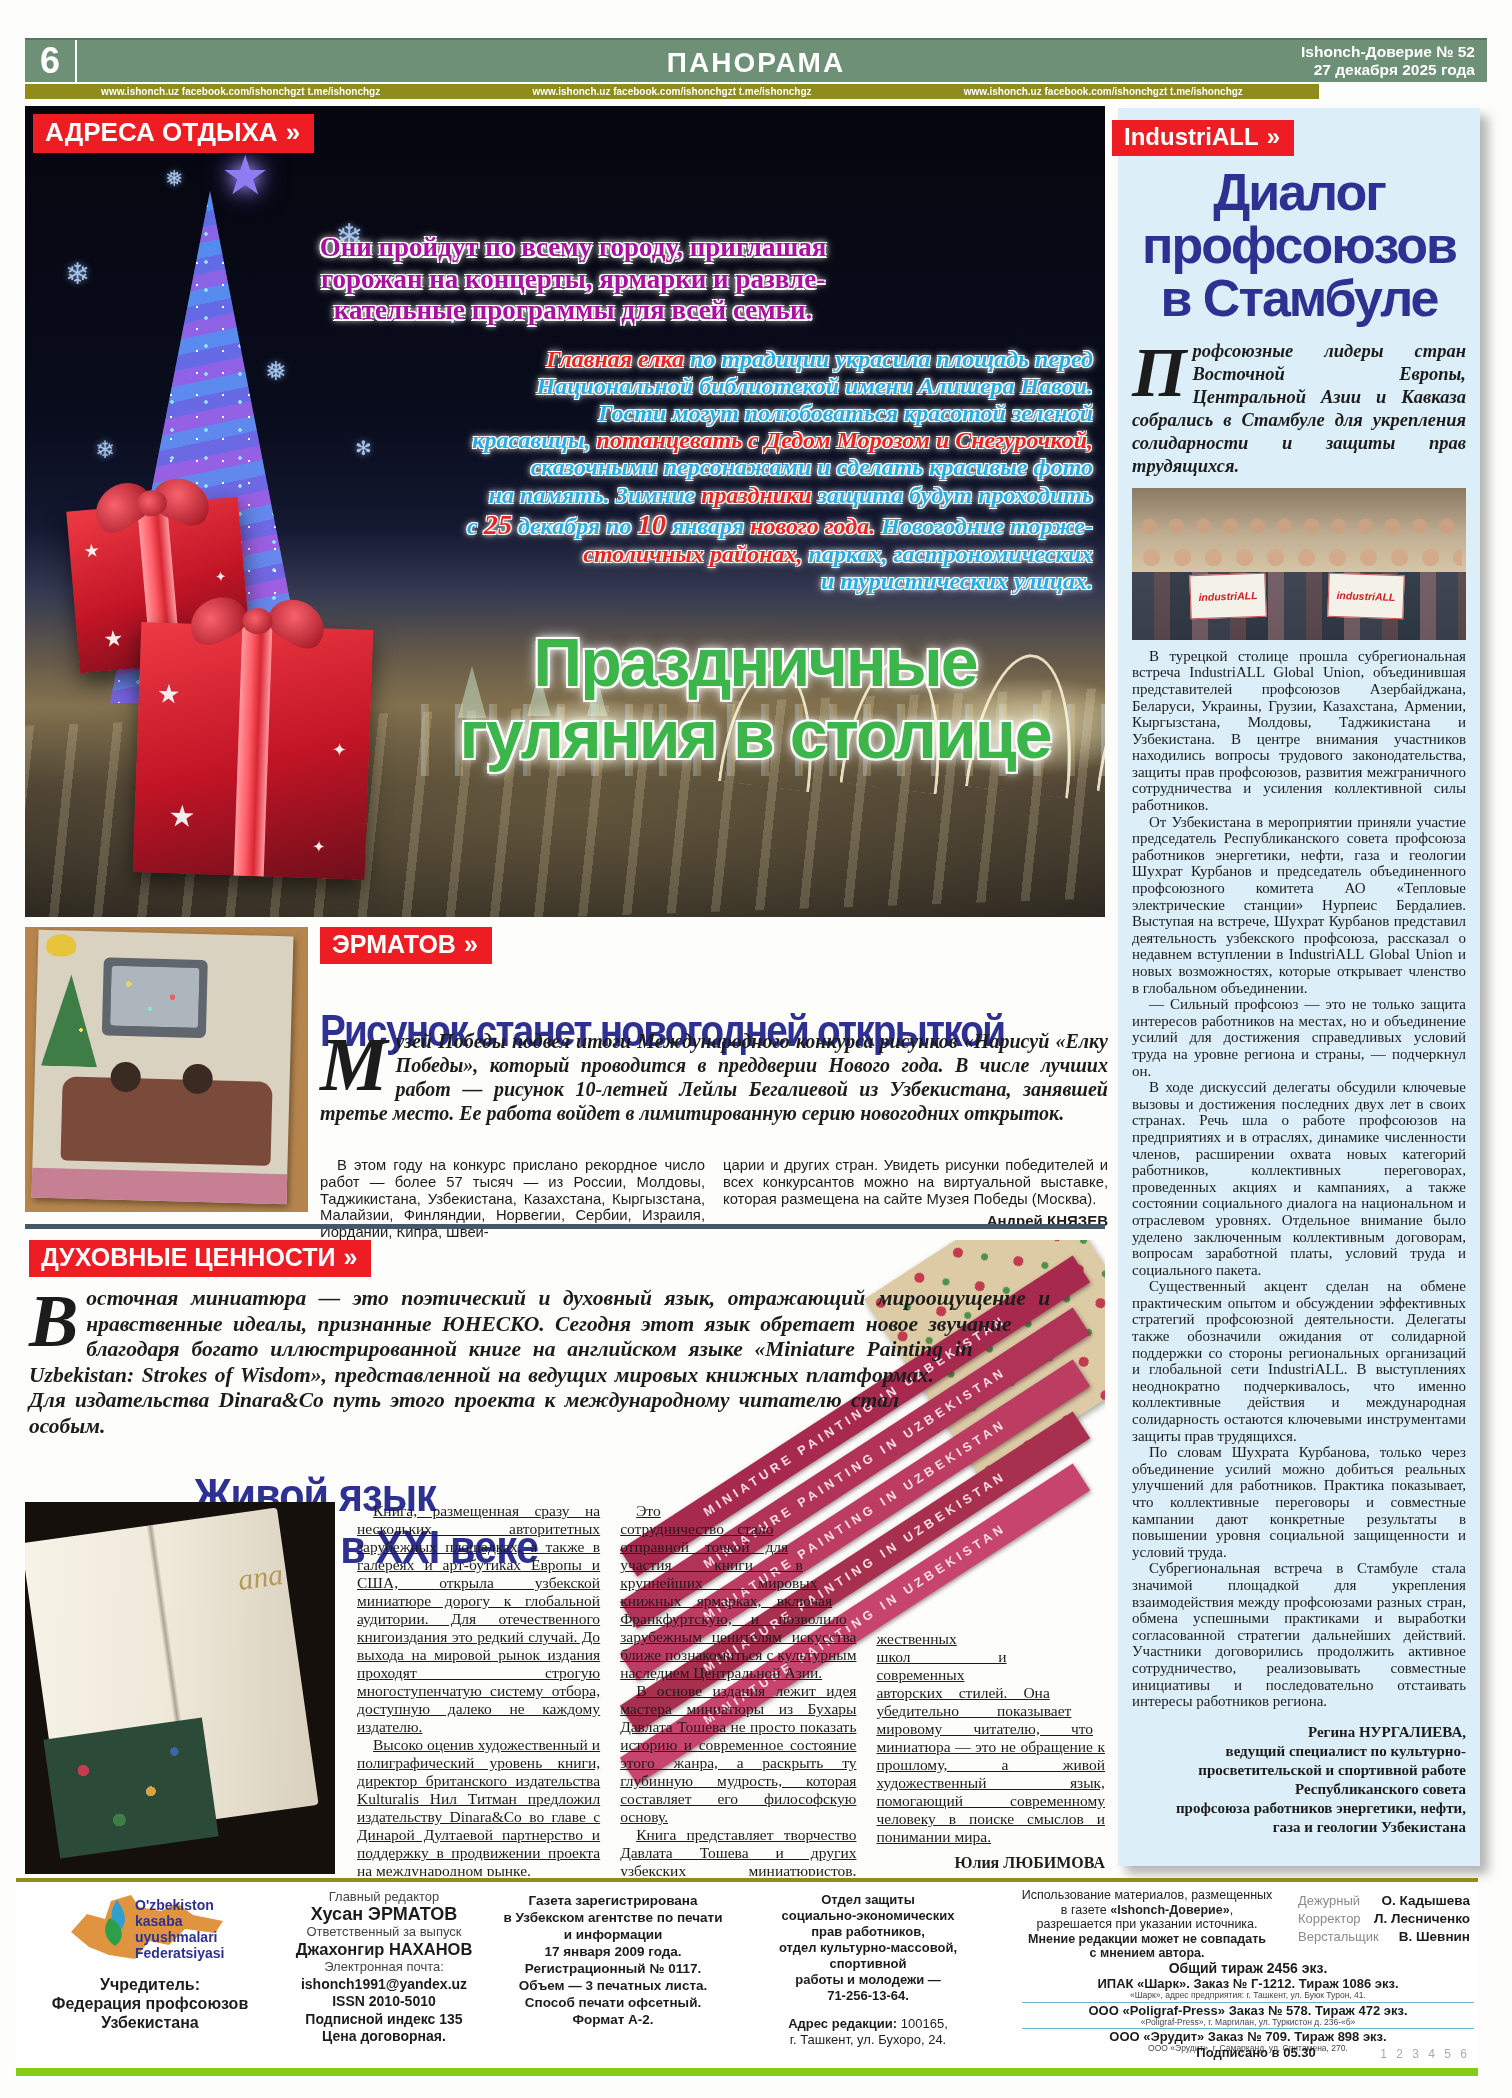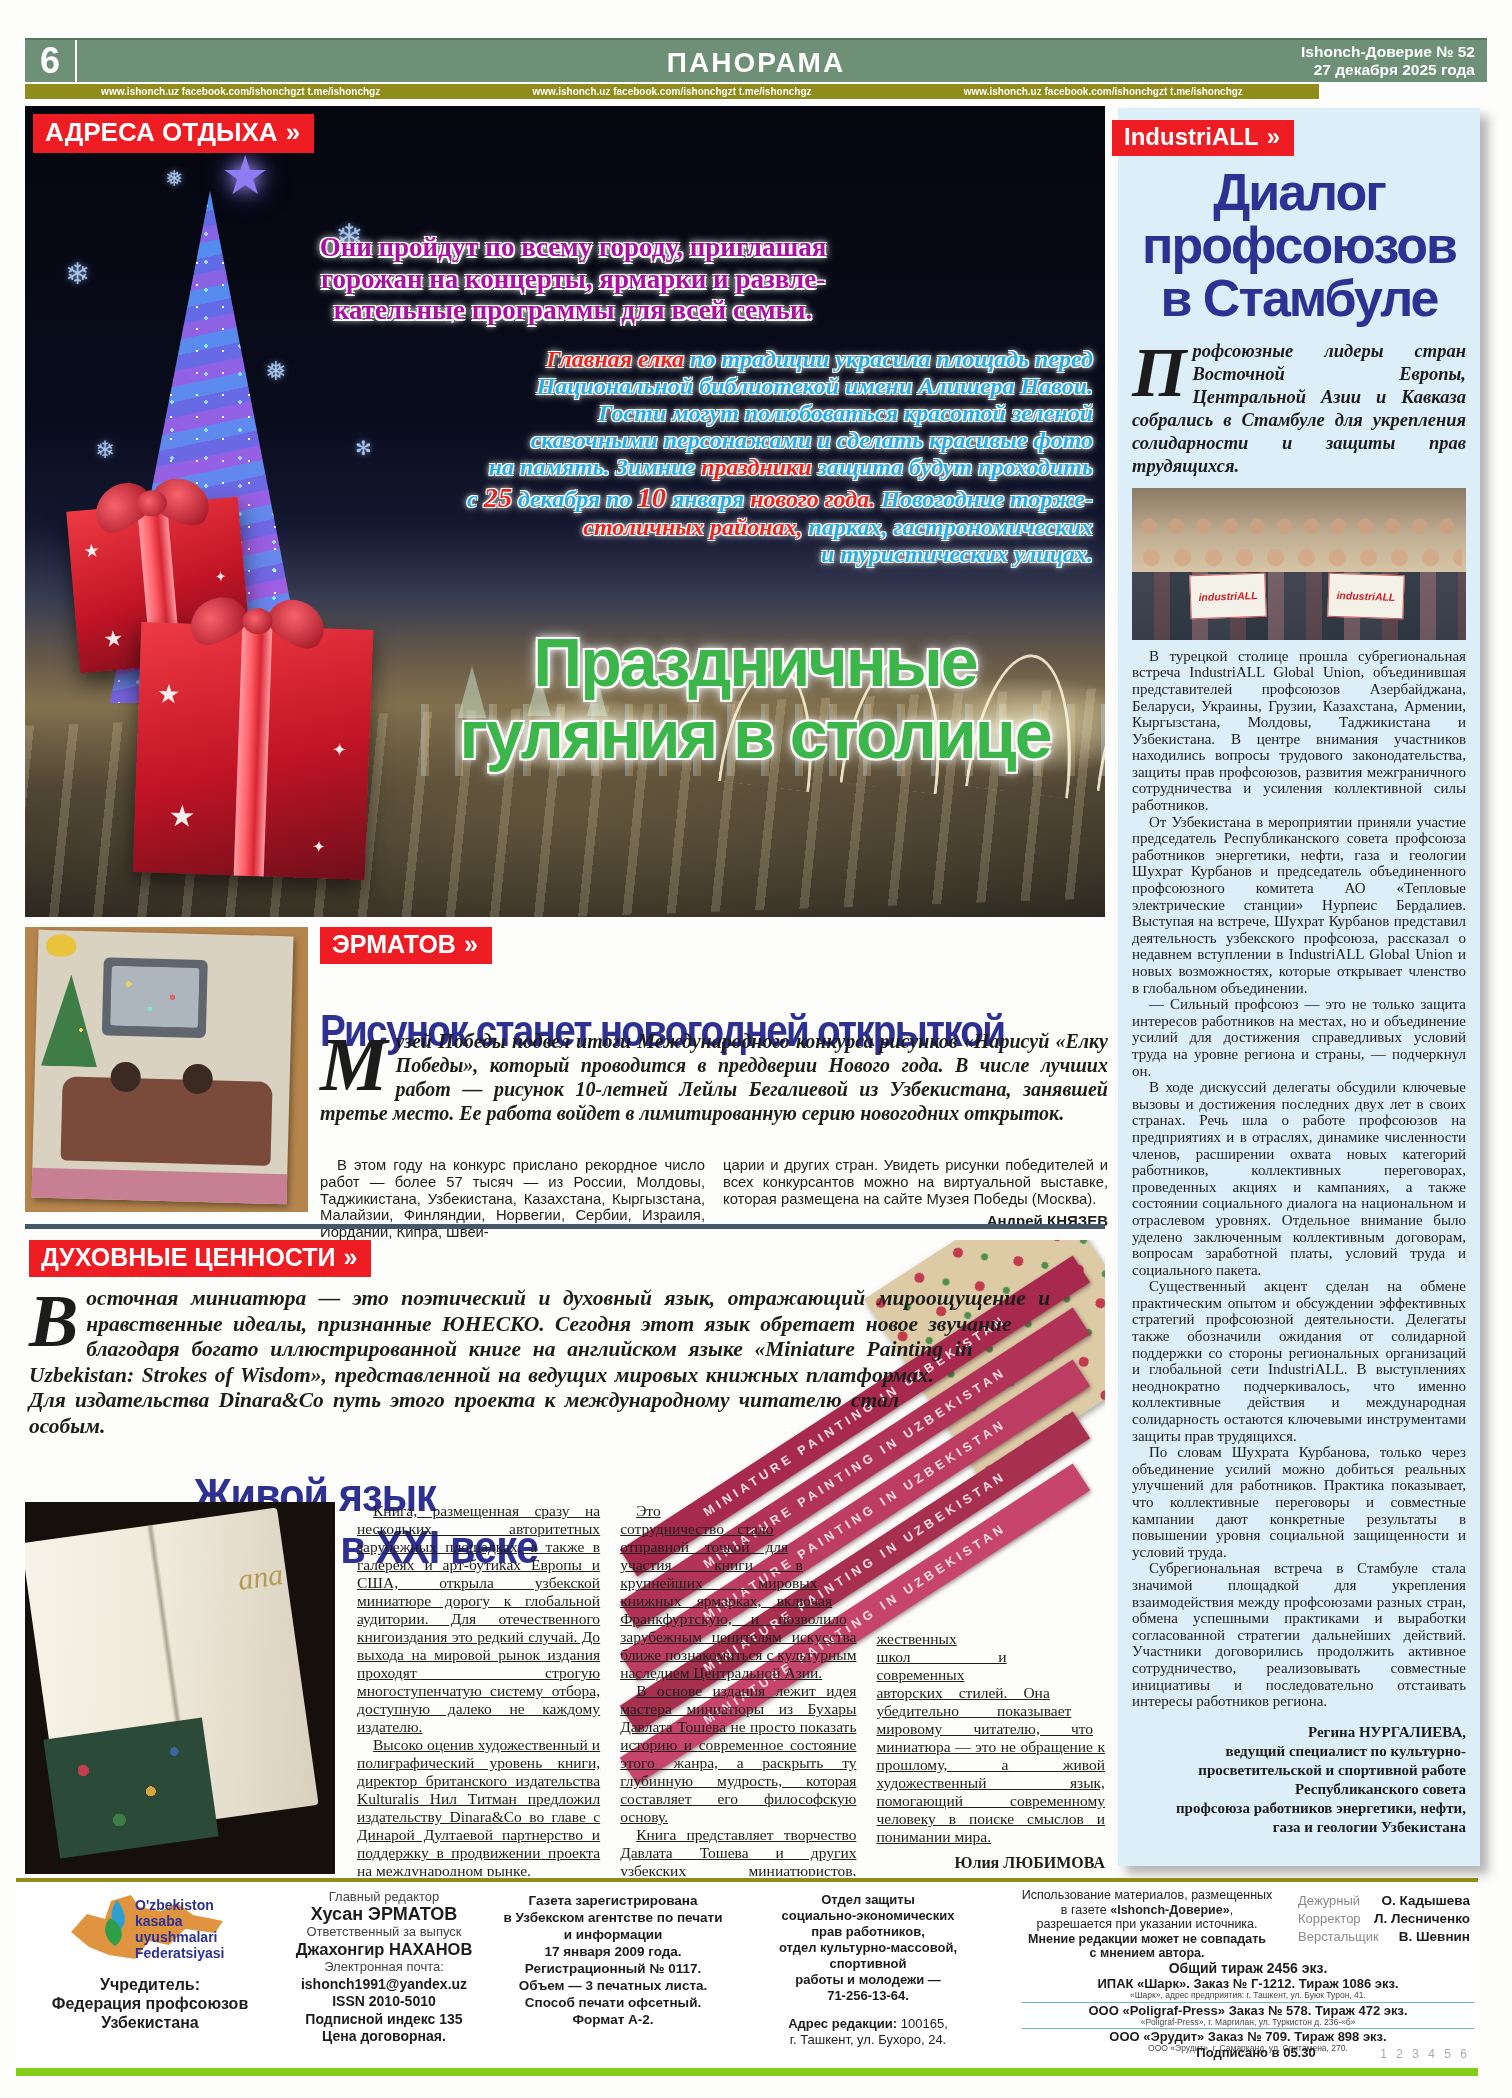--- a/index.html
+++ b/index.html
@@ -263,20 +263,21 @@
       <span class="gs" style="left:18px;top:56px;font-size:26px;">★</span>
       <span class="gs" style="right:22px;top:110px;font-size:18px;">✦</span>
       <span class="gs" style="left:34px;bottom:40px;font-size:30px;">★</span>
       <span class="gs" style="right:40px;bottom:22px;font-size:16px;">✦</span>
     </div>
     <div class="hero-intro">Они пройдут  по всему городу, приглашая<br>горожан на концерты, ярмарки  и развле-<br>кательные программы для всей семьи.</div>
     <div class="hero-detail">
         <div><span class="sg-r">Главная елка </span><span class="sg-b">по традиции украсила площадь перед</span></div>
         <div><span class="sg-b">Национальной библиотекой имени Алишера Навои.</span></div>
         <div><span class="sg-b">Гости могут полюбоваться красотой зеленой</span></div>
+        <div><span class="sg-b">красавицы, </span><span class="sg-r">потанцевать с Дедом Морозом и Снегурочкой,</span></div>
         <div><span class="sg-b">сказочными персонажами и сделать красивые фото</span></div>
         <div><span class="sg-b">на память. Зимние </span><span class="sg-r">праздники</span><span class="sg-b"> защита будут проходить</span></div>
         <div><span class="sg-b">с </span><span class="sg-rn">25</span><span class="sg-b"> декабря по </span><span class="sg-rn">10</span><span class="sg-b"> января </span><span class="sg-r">нового года.</span><span class="sg-b"> Новогодние торже-</span></div>
         <div><span class="sg-r">столичных районах,</span><span class="sg-b"> парках, гастрономических</span></div>
         <div><span class="sg-b">и туристических улицах.</span></div>
       </div>
     <div class="hero-title">Праздничные<br>гуляния в столице</div>
   </div>
 
   <aside class="industriall">

